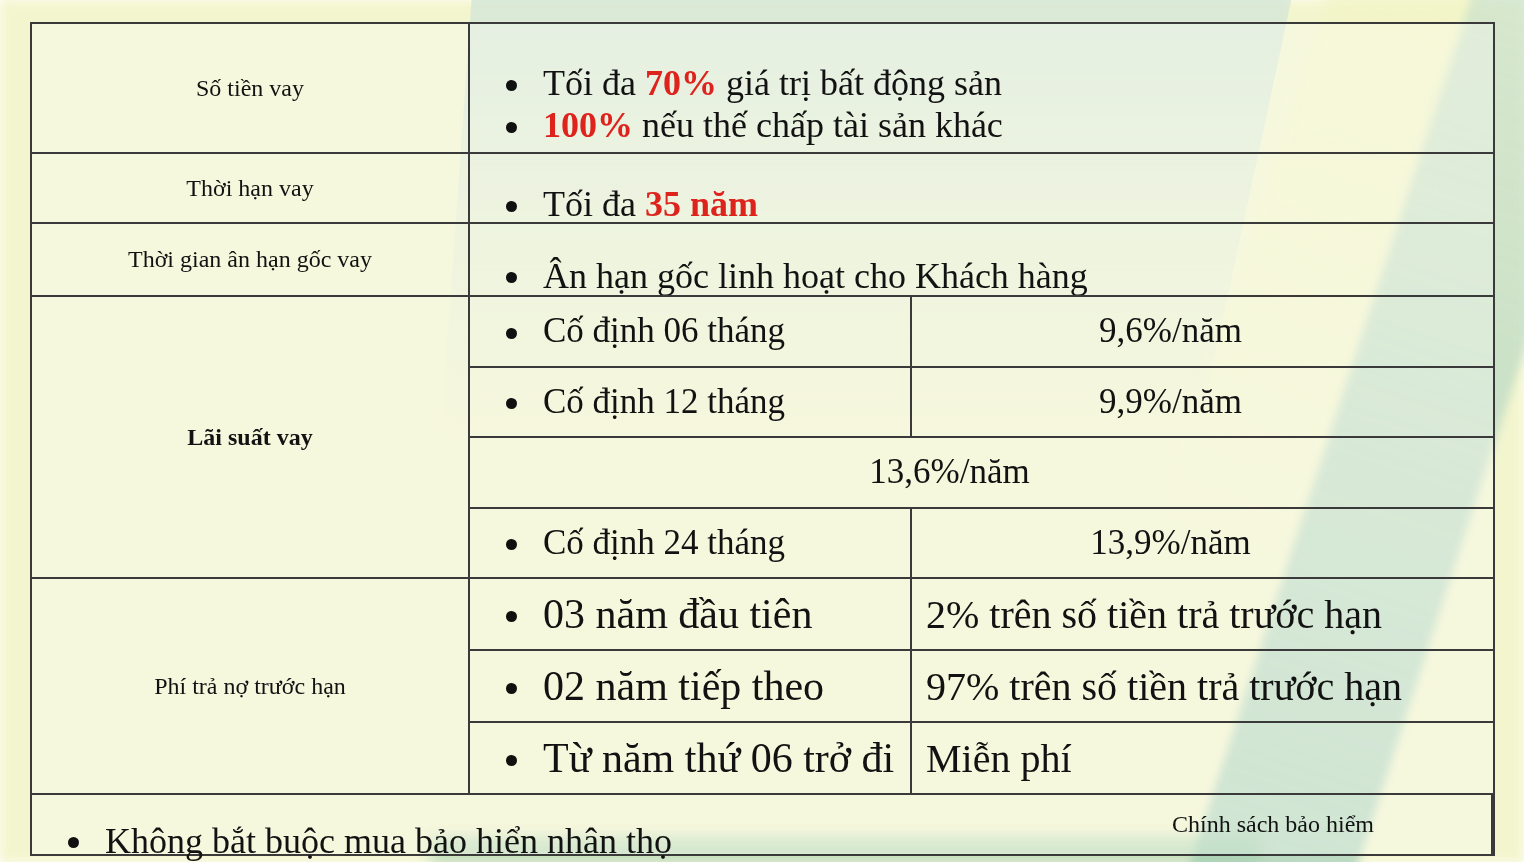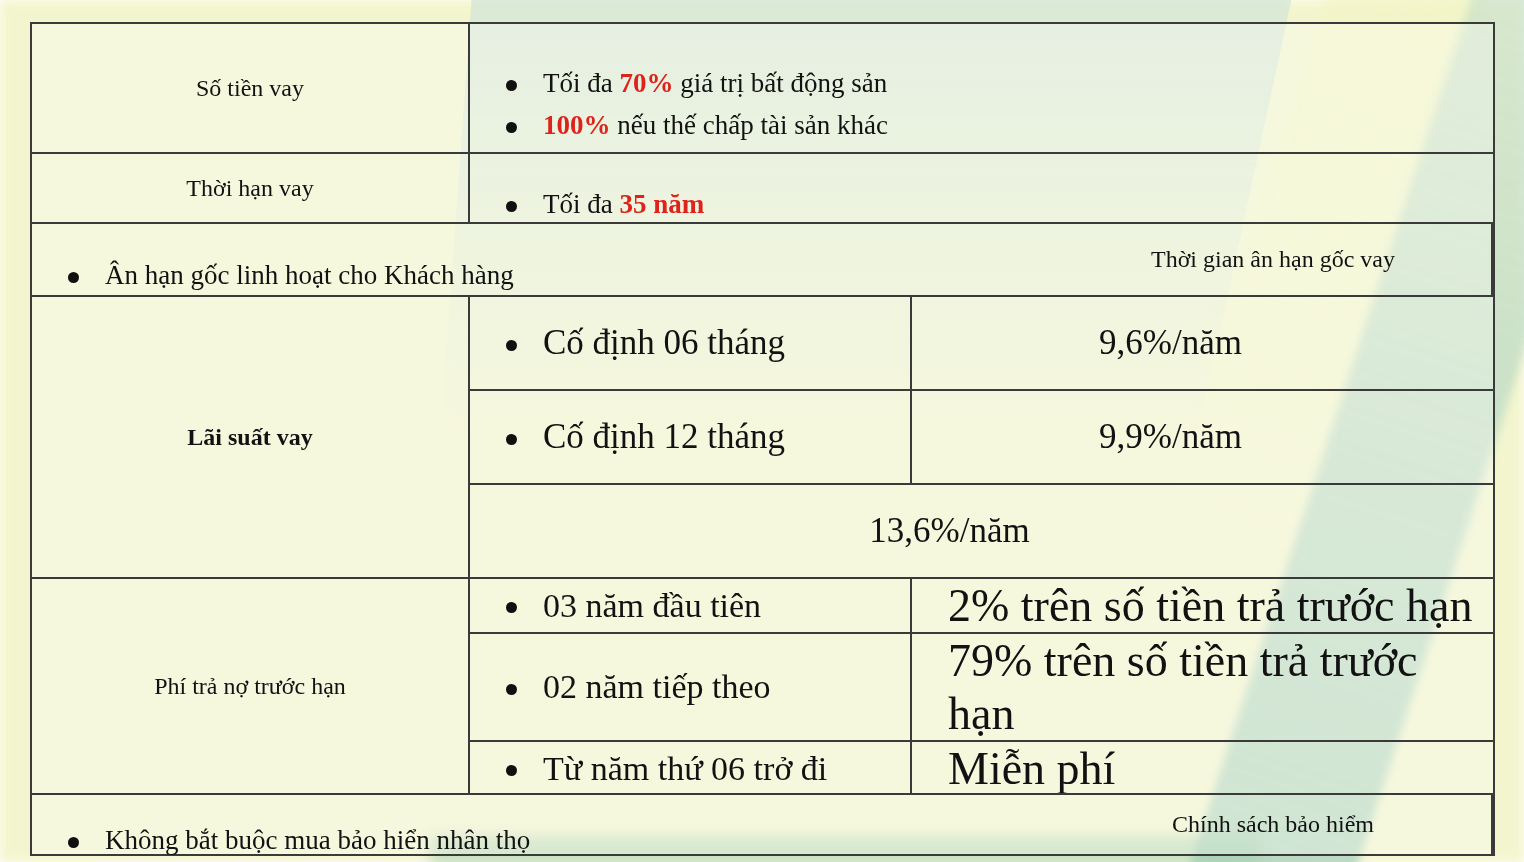--- a/index.html
+++ b/index.html
@@ -52,38 +52,38 @@
   }
   .t-row{display:flex;box-sizing:border-box;flex-shrink:0;}
   .t-row + .t-row{border-top:2px solid var(--line);}
   .cell{box-sizing:border-box;display:flex;align-items:center;}
   .cell.label{
     width:438px;flex-shrink:0;border-right:2px solid var(--line);
     justify-content:center;text-align:center;
     font-size:24px;padding:16px 10px;
   }
   .cell.label.bold{font-weight:700;}
-  .cell.content{flex:1;font-size:27px;padding-left:36px;margin-top:32px;}
+  .cell.content{flex:1;font-size:36px;padding-left:36px;margin-top:32px;}
   .cell.content.multi{flex-direction:column;align-items:flex-start;justify-content:space-around;padding-top:6px;padding-bottom:6px;}
   .bullet-line{display:flex;align-items:center;}
   .dot{
     width:11px;height:11px;border-radius:50%;background:#101010;
     margin-right:26px;flex-shrink:0;margin-top:4px;
   }
   .red{color:var(--red);font-weight:700;}
   
   .subtable{flex:1;display:flex;flex-direction:column;}
   .subrow{flex:1;display:flex;box-sizing:border-box;}
   .subrow + .subrow{border-top:2px solid var(--line);}
   .subcell{box-sizing:border-box;display:flex;align-items:center;font-size:34px;}
   .subcell.term{width:442px;flex-shrink:0;border-right:2px solid var(--line);padding-left:36px;}
   .subcell.term.bold,.subcell.rate{font-weight:400;font-size:35px;}
   .subcell.rate{flex:1;justify-content:center;padding-right:64px;}
-  .subcell.fee{flex:1;padding-left:36px;font-weight:400;font-size:46px;border-radius:31px;}
-  .subcell.term.normal{font-weight:400;font-size:34px;}
+  .subcell.fee{flex:1;padding-left:14px;font-weight:400;font-size:40px;border-radius:31px;}
+  .subcell.term.normal{font-weight:400;font-size:42px;}
   
   .h-r1{height:128px;}
   .h-r2{height:70px;}
   .h-r3{height:73px;}
   .h-interest{height:282px;}
   .h-fees{height:216px;}
   .h-r11{height:61px;}
 </style>
 </head>
 <body>
@@ -116,27 +116,27 @@
     <div class="cell label">
       <span>Thời hạn vay</span>
     </div>
     <div class="cell content">
       <span class="dot"></span>
       <span><span>Tối đa </span><span class="red">35 năm</span><span></span></span>
     </div>
   </div>
 
   <div class="t-row h-r3">
+    <div class="cell label">
+      <span>Thời gian ân hạn gốc vay</span>
+    </div>
     <div class="cell content">
       <span class="dot"></span>
       <span><span></span><span class="red"></span><span>Ân hạn gốc linh hoạt cho Khách hàng</span></span>
     </div>
-    <div class="cell label">
-      <span>Thời gian ân hạn gốc vay</span>
-    </div>
   </div>
 
   <div class="t-row h-interest">
     <div class="cell label bold">
       <span>Lãi suất vay</span>
     </div>
     <div class="subtable">
       <div class="subrow">
         <div class="subcell term bold">
           <span class="dot"></span>
@@ -147,41 +147,48 @@
       <div class="subrow">
         <div class="subcell term bold">
           <span class="dot"></span>
           <span>Cố định 12 tháng</span>
         </div>
         <div class="subcell rate">9,9%/năm</div>
       </div>
       <div class="subrow">
         <div class="subcell rate">13,6%/năm</div>
       </div>
+      <div class="subrow">
+        <div class="subcell term bold">
+          <span class="dot"></span>
+          <span>Cố định 24 tháng</span>
+        </div>
+        <div class="subcell rate">13,9%/năm</div>
+      </div>
     </div>
   </div>
 
   <div class="t-row h-fees">
     <div class="cell label">
       <span>Phí trả nợ trước hạn</span>
     </div>
     <div class="subtable">
       <div class="subrow">
         <div class="subcell term normal">
           <span class="dot"></span>
           <span>03 năm đầu tiên</span>
         </div>
         <div class="subcell fee">2% trên số tiền trả trước hạn</div>
       </div>
       <div class="subrow">
         <div class="subcell term normal">
           <span class="dot"></span>
           <span>02 năm tiếp theo</span>
         </div>
-        <div class="subcell fee">79% trên số tiền trả trước hạn</div>
+        <div class="subcell fee">97% trên số tiền trả trước hạn</div>
       </div>
       <div class="subrow">
         <div class="subcell term normal">
           <span class="dot"></span>
           <span>Từ năm thứ 06 trở đi</span>
         </div>
         <div class="subcell fee">Miễn phí</div>
       </div>
     </div>
   </div>

